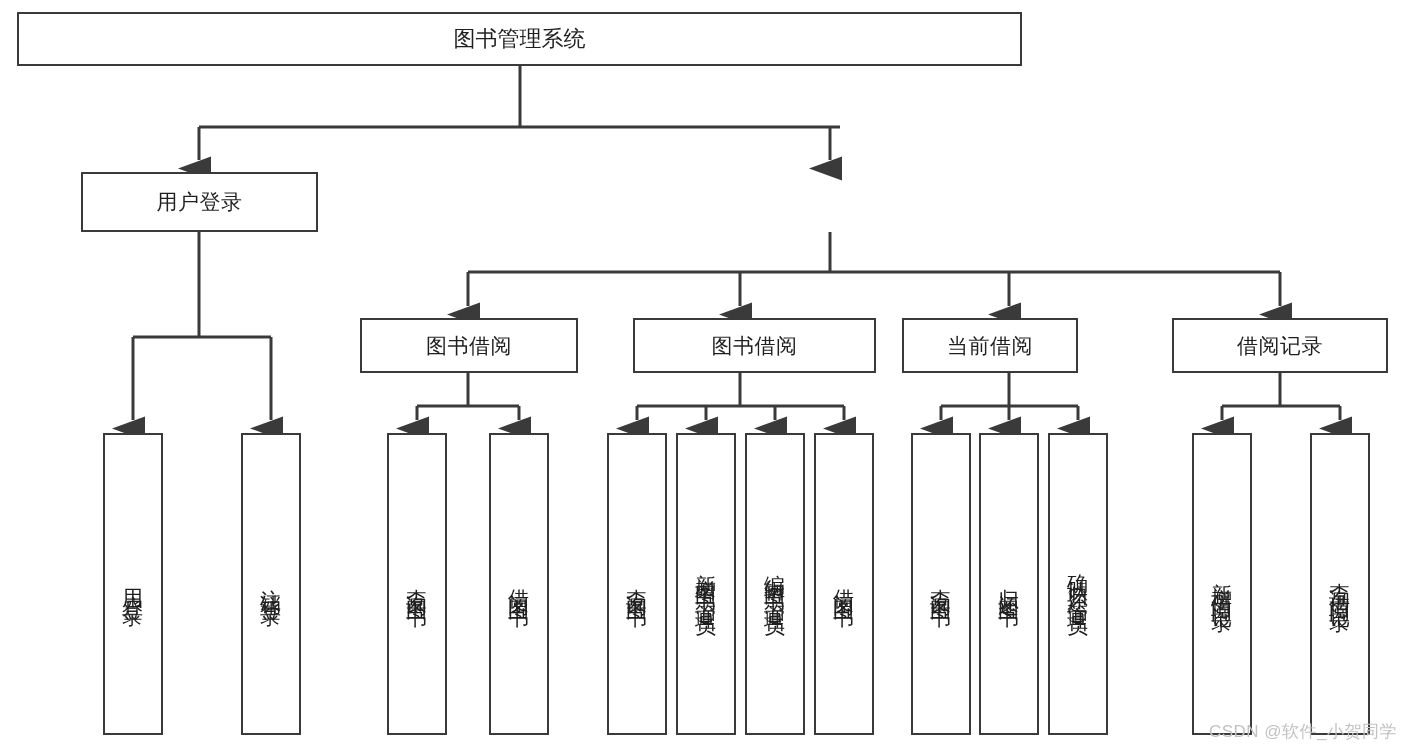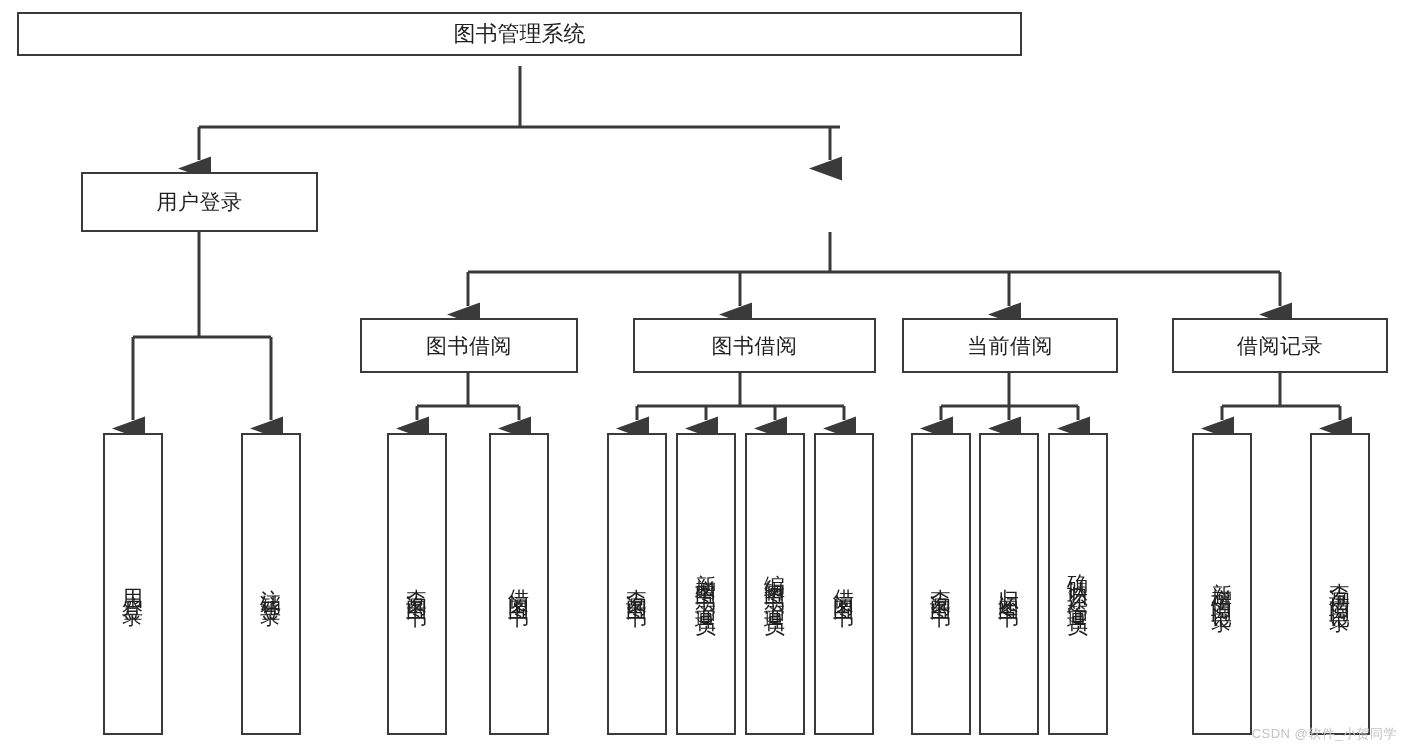--- a/index.html
+++ b/index.html
@@ -51,21 +51,21 @@
     -webkit-writing-mode:vertical-rl;
     letter-spacing:6px;
     line-height:1;
     white-space:nowrap;
     display:block;
   }
   .watermark{
     position:absolute;
     right:8px;
     bottom:4px;
-    font-size:13px;
+    font-size:17px;
     color:#c2c2c2;
     letter-spacing:0.5px;
     white-space:nowrap;
     font-family:"Liberation Sans","DejaVu Sans",sans-serif;
   }
 </style>
 </head>
 <body>
 
 <div id="canvas">
@@ -113,38 +113,38 @@
       <path d="M1009,406 L1009,420" marker-end="url(#arrow)"></path>
       <path d="M1078,406 L1078,420" marker-end="url(#arrow)"></path>
 
       <path d="M1280,373 L1280,406"></path>
       <path d="M1222,406 L1340,406"></path>
       <path d="M1222,406 L1222,420" marker-end="url(#arrow)"></path>
       <path d="M1340,406 L1340,420" marker-end="url(#arrow)"></path>
     </g>
   </svg>
 
-  <div class="node root" style="left:17px;top:12px;width:1005px;height:44px;">
+  <div class="node root" style="left:17px;top:12px;width:1005px;height:54px;">
     <span>图书管理系统</span>
   </div>
 
   <div class="node h" style="left:81px;top:172px;width:237px;height:60px;">
     <span>用户登录</span>
   </div>
 
 
   <div class="node h" style="left:360px;top:318px;width:218px;height:55px;">
     <span>图书借阅</span>
   </div>
 
   <div class="node h" style="left:633px;top:318px;width:243px;height:55px;">
     <span>图书借阅</span>
   </div>
 
-  <div class="node h" style="left:902px;top:318px;width:216px;height:55px;">
+  <div class="node h" style="left:902px;top:318px;width:176px;height:55px;">
     <span>当前借阅</span>
   </div>
 
   <div class="node h" style="left:1172px;top:318px;width:216px;height:55px;">
     <span>借阅记录</span>
   </div>
 
   <div class="node leaf" style="left:103px;top:433px;width:60px;height:302px;">
     <span class="vtext">用户登录</span>
   </div>

